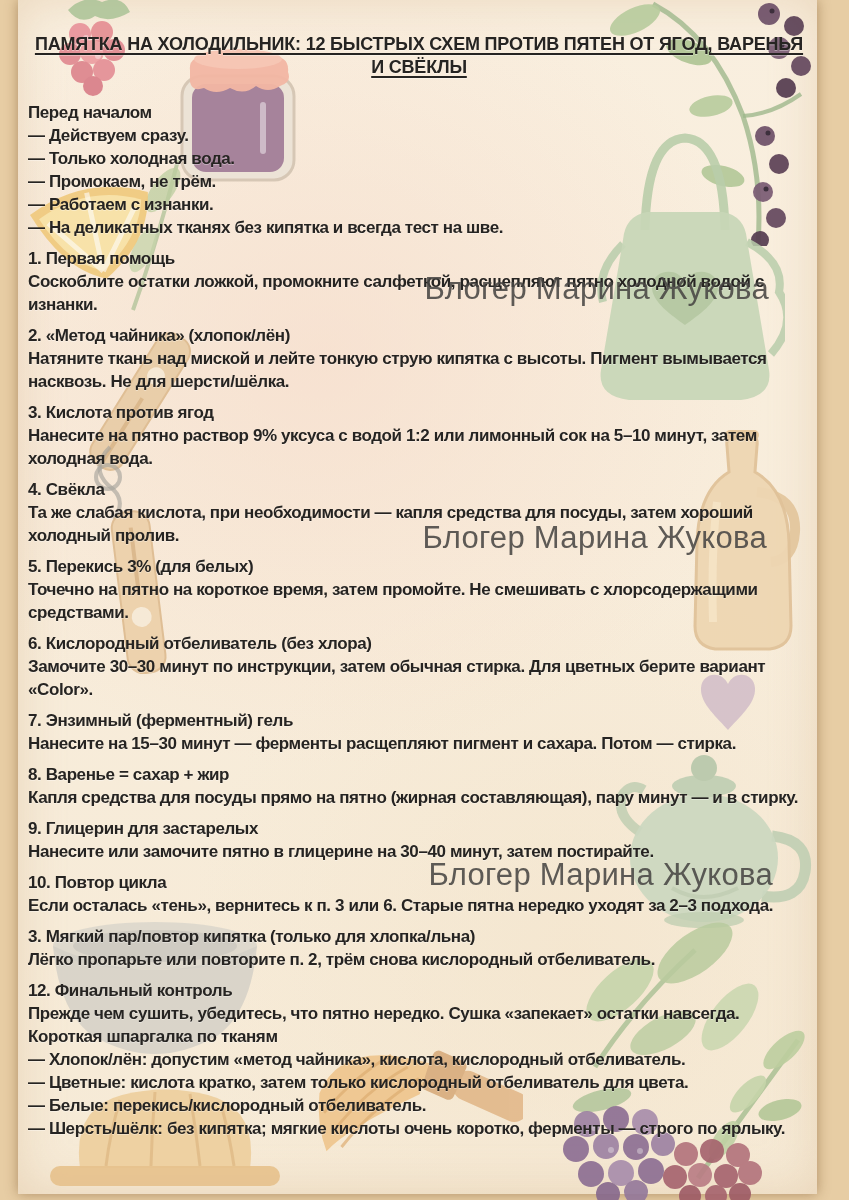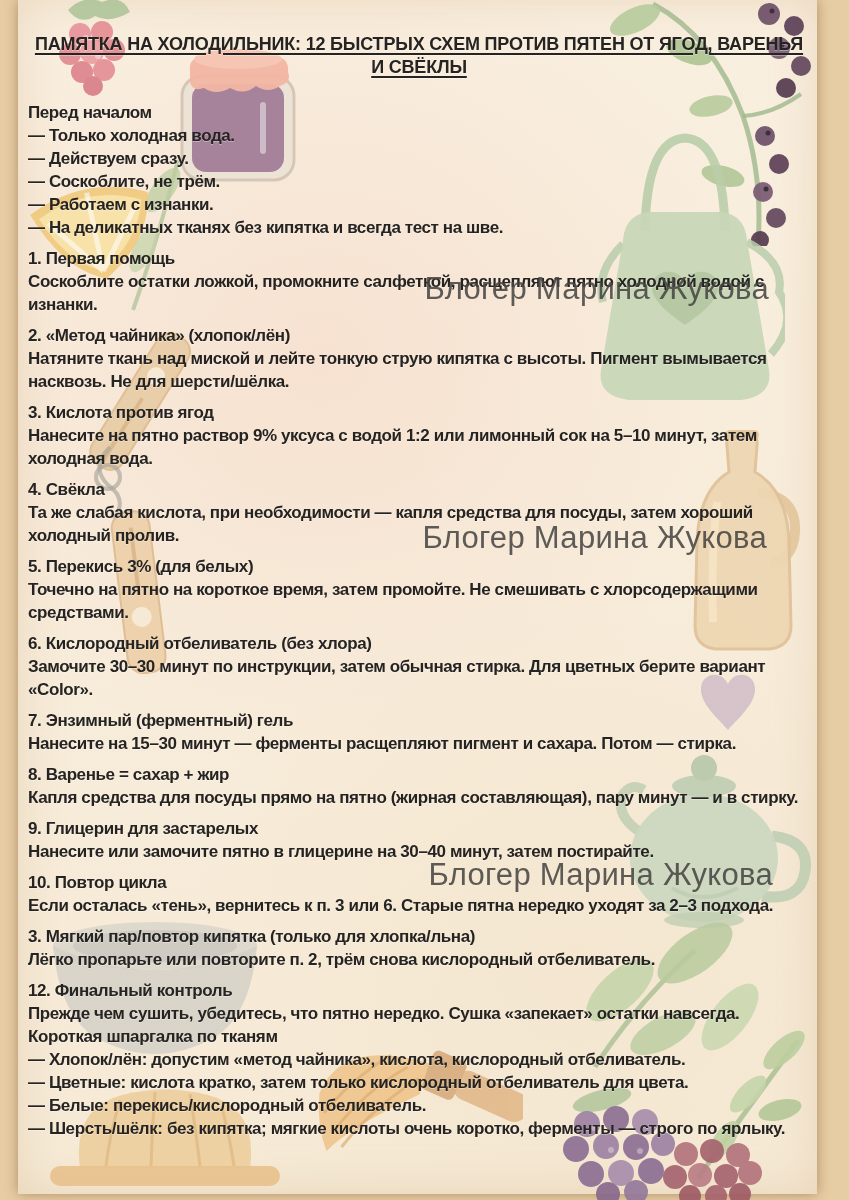--- a/index.html
+++ b/index.html
@@ -217,23 +217,23 @@
           <circle cx="66" cy="58" r="11" fill="#a5626d"></circle>
           <circle cx="90" cy="56" r="11" fill="#9d5a65"></circle>
       </g>
     </svg>
 
     <div class="content">
       <h1 class="title">ПАМЯТКА НА ХОЛОДИЛЬНИК: 12 БЫСТРЫХ СХЕМ ПРОТИВ ПЯТЕН ОТ ЯГОД, ВАРЕНЬЯ И СВЁКЛЫ</h1>
 
       <div class="intro">
         <div>Перед началом</div>
+        <div>— Действуем сразу.</div>
         <div>— Только холодная вода.</div>
-        <div>— Действуем сразу.</div>
-        <div>— Соскоблите, не трём.</div>
+        <div>— Промокаем, не трём.</div>
         <div>— Работаем с изнанки.</div>
         <div>— На деликатных тканях без кипятка и всегда тест на шве.</div>
       </div>
 
       <section class="step">
         <div>1. Первая помощь</div>
         <div>Соскоблите остатки ложкой, промокните салфеткой, расщепляют пятно холодной водой с изнанки.</div>
       </section>
       <section class="step">
         <div>2. «Метод чайника» (хлопок/лён)</div>

